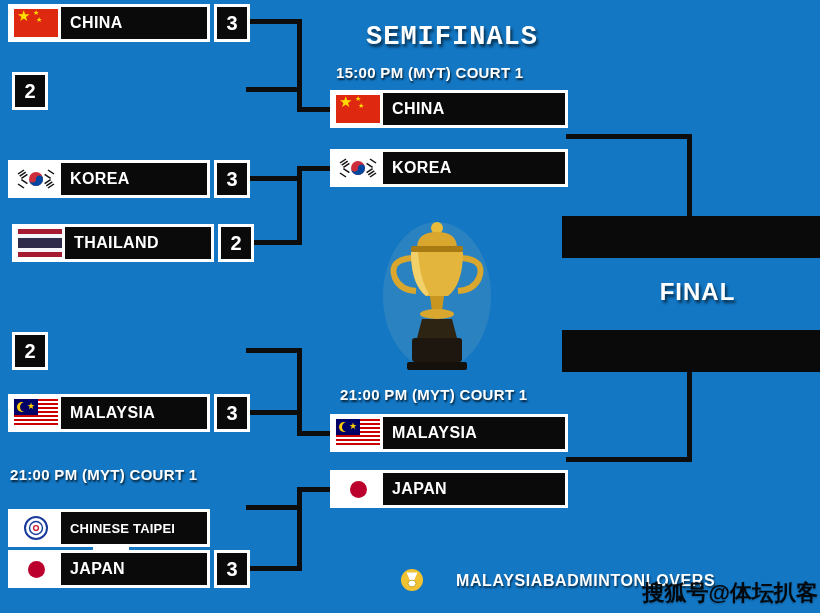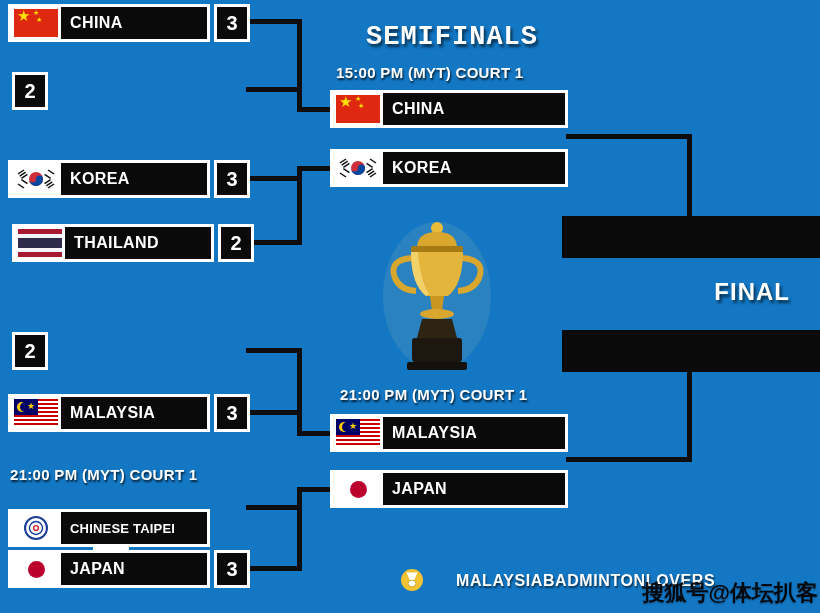--- a/index.html
+++ b/index.html
@@ -277,21 +277,21 @@
       <div class="flag-cell">
         <div class="flag flag-japan">
             <div class="sun"></div>
           </div>
       </div>
       <div class="team-name">JAPAN</div>
     </div>
   </div>
 
   <div class="abs final-slot" style="left:562px;top:216px;"></div>
-  <div class="abs final-title" style="left:605px;top:278px;width:185px;text-align:right;">FINAL</div>
+  <div class="abs final-title" style="left:605px;top:278px;width:185px;text-align:center;">FINAL</div>
   <div class="abs final-slot" style="left:562px;top:330px;"></div>
 
   <div class="abs" style="left:400px;top:568px;width:24px;height:24px;">
     <svg width="24" height="24" viewBox="0 0 24 24">
       <circle cx="12" cy="12" r="11" fill="#f2c233"></circle>
       <path d="M6.5 4.5 L17.5 4.5 L13.7 13 L10.3 13 Z" fill="#ffffff"></path>
       <ellipse cx="12" cy="15.5" rx="4" ry="3.4" fill="#ffffff" stroke="#caa62a" stroke-width="1"></ellipse>
     </svg>
   </div>
   <div class="abs footer-brand" style="left:456px;top:572px;">MALAYSIABADMINTONLOVERS</div>

